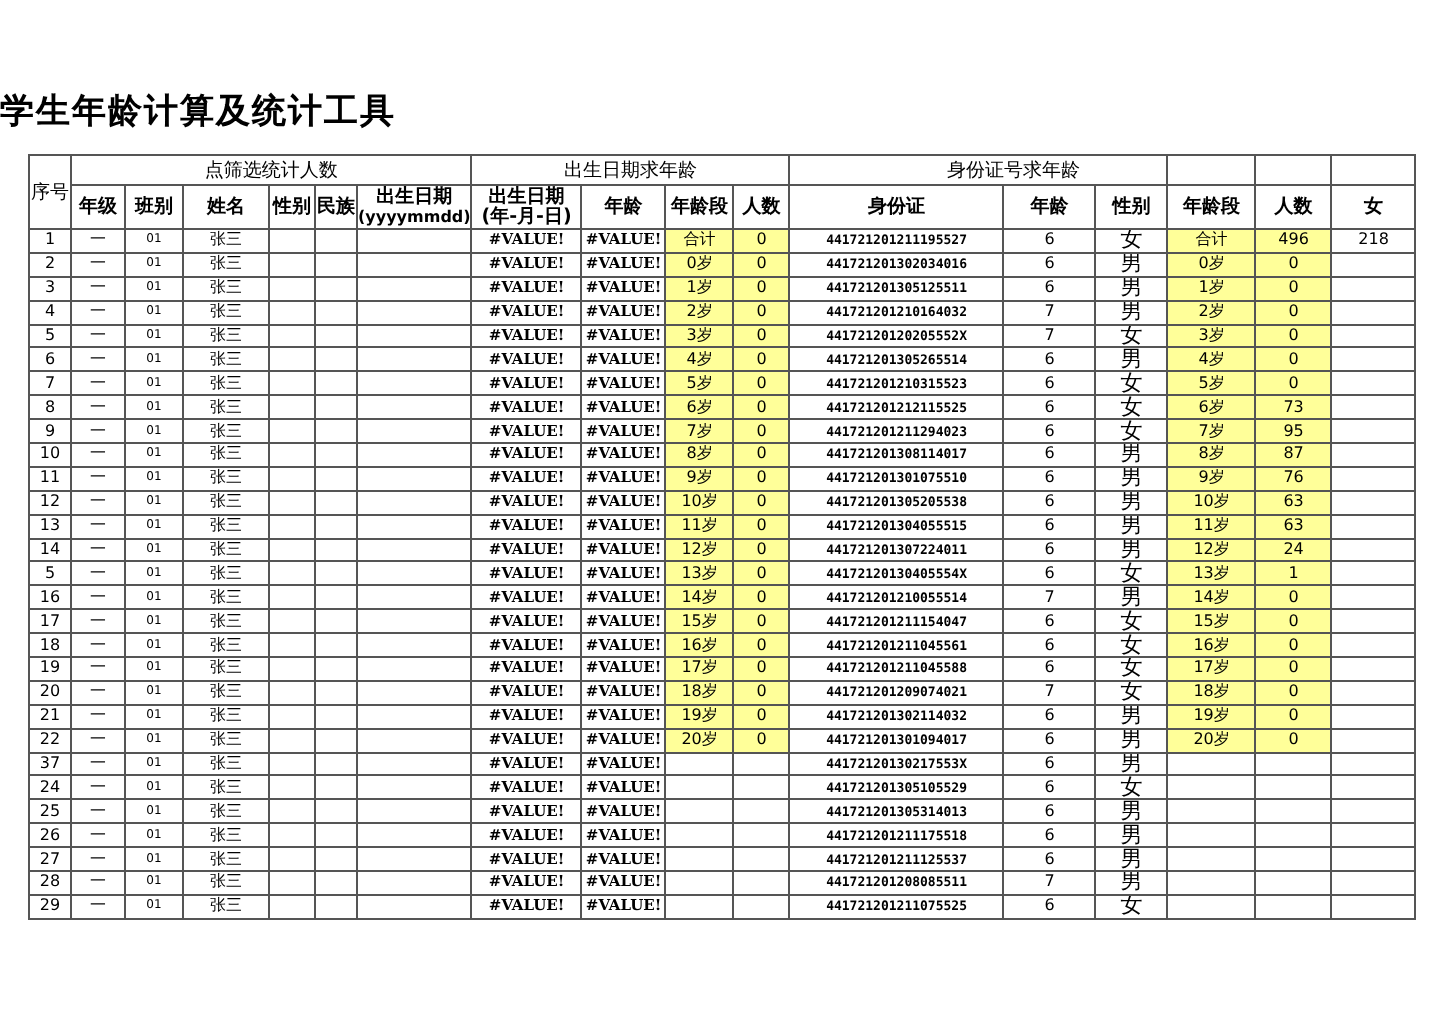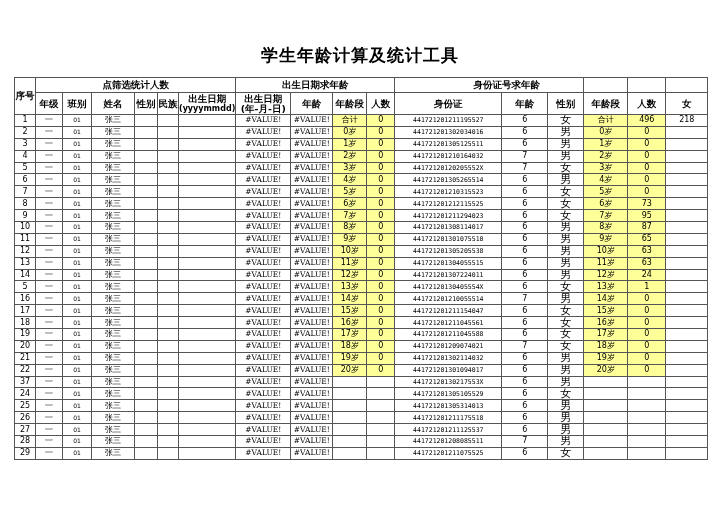--- a/index.html
+++ b/index.html
@@ -1,25 +1,25 @@
 <!DOCTYPE html>
 <html><head>
 <meta charset="utf-8">
 <style>
   html, body { margin:0; padding:0; background:#ffffff; }
   body { width:720px; height:509px; position:relative; overflow:hidden; font-family:"DejaVu Sans","Liberation Sans",sans-serif; color:#000; }
-  .title { position:absolute; left:0; top:44px; width:720px; text-align:center; font-size:17px; font-weight:bold; letter-spacing:1px; font-family:"DejaVu Serif","Liberation Serif",serif; }
+  .title { position:absolute; left:0; top:44px; width:720px; text-align:left; font-size:17px; font-weight:bold; letter-spacing:1px; font-family:"DejaVu Serif","Liberation Serif",serif; }
   table.sheet { position:absolute; left:14px; top:77px; border-collapse:collapse; table-layout:fixed; }
   table.sheet td { border:1px solid #555; padding:0; overflow:hidden; white-space:nowrap; text-align:center; vertical-align:middle; }
-  tr.h1 td { height:14px; font-size:9.5px;font-weight:bold; }
+  tr.h1 td { height:14px; font-size:9.5px; }
   tr.h2 td { height:21px; font-size:9.5px; line-height:10px;font-weight:bold; }
   tr.r td { height:10.9px; font-size:8px; line-height:10px; }
   td.small { font-size:6px !important; }
-  td.id { font-size:6.5px !important; font-family:"DejaVu Sans Mono","Liberation Mono",monospace; }
-  td.err { font-family:"DejaVu Serif","Liberation Serif",serif; font-size:7.5px !important; }
+  td.id { font-size:6.5px !important; font-family:"DejaVu Sans Mono","Liberation Mono",monospace;font-weight:bold; }
+  td.err { font-family:"DejaVu Serif","Liberation Serif",serif; font-size:7.5px !important;font-weight:bold; }
   td.left { text-align:left; padding-left:2px; }
   td.right { text-align:right; padding-right:2px; }
   td.yel { background:#ffff99; }
   td.sex { font-size:11px !important; line-height:10px; }
 </style>
 </head>
 <body>
 
 <div class="title">学生年龄计算及统计工具</div>
 
@@ -276,21 +276,21 @@
         <td></td>
         <td></td>
         <td class="err">#VALUE!</td>
         <td class="err">#VALUE!</td>
         <td class="yel">9岁</td>
         <td class="yel">0</td>
         <td class="id">441721201301075510</td>
         <td>6</td>
         <td class="sex">男</td>
         <td class="yel">9岁</td>
-        <td class="yel">65</td>
+        <td class="yel">76</td>
         <td class="right"></td>
       </tr>
       <tr class="r">
         <td>12</td>
         <td>一</td>
         <td class="small">01</td>
         <td class="left">张三</td>
         <td></td>
         <td></td>
         <td></td>

